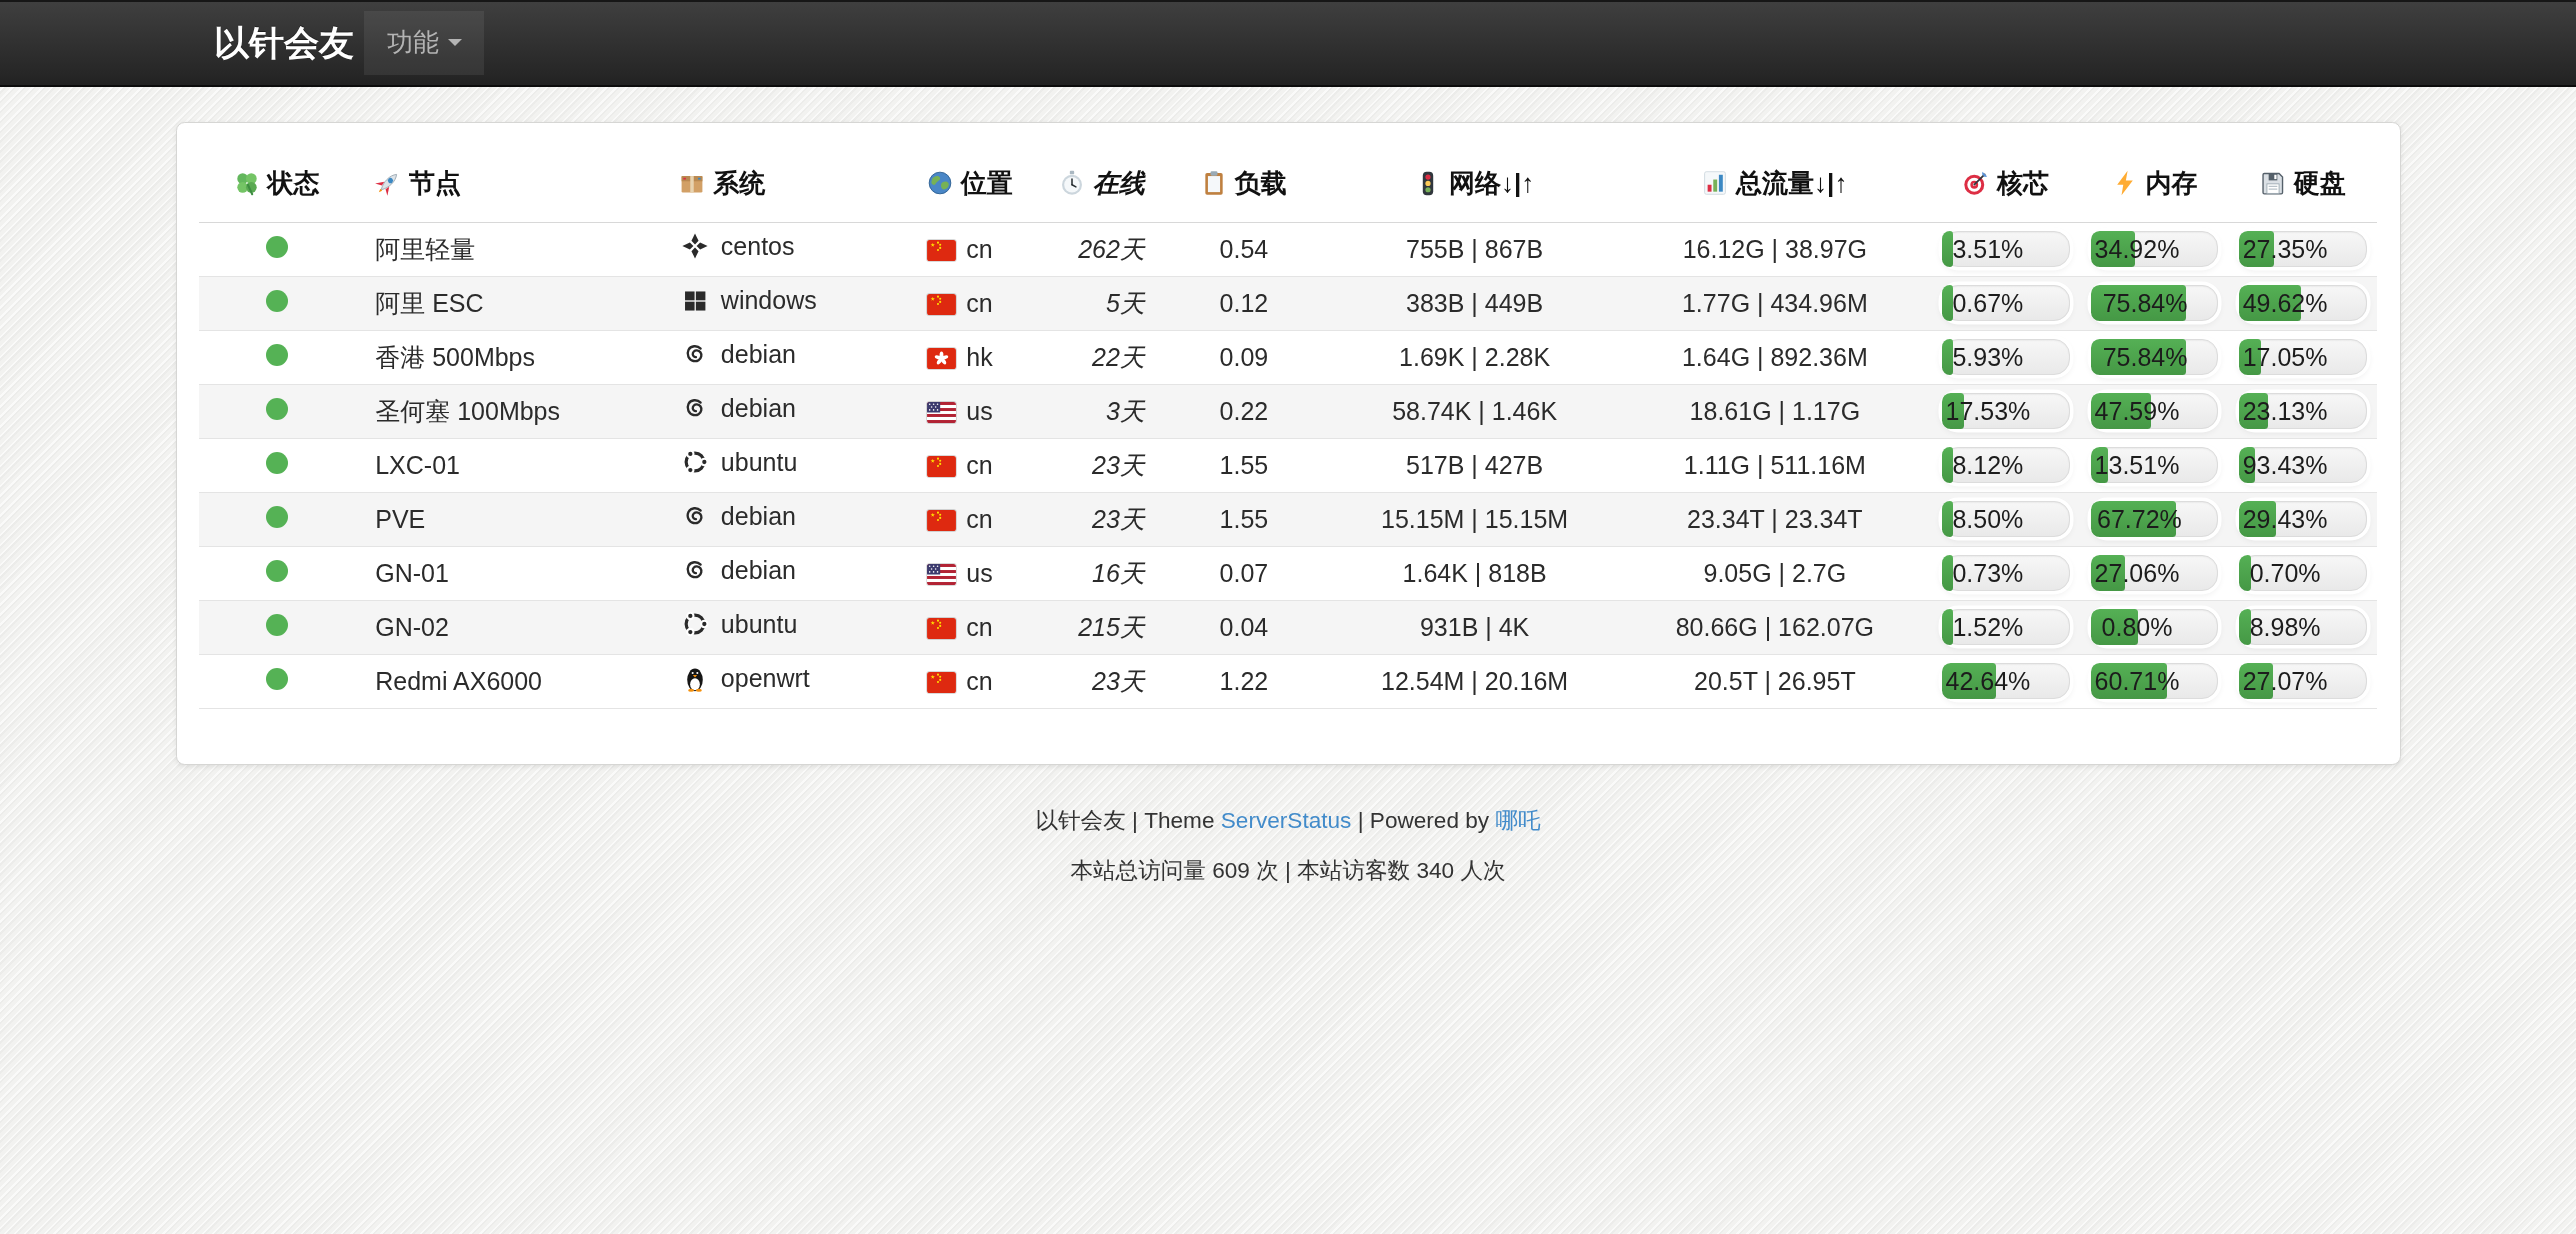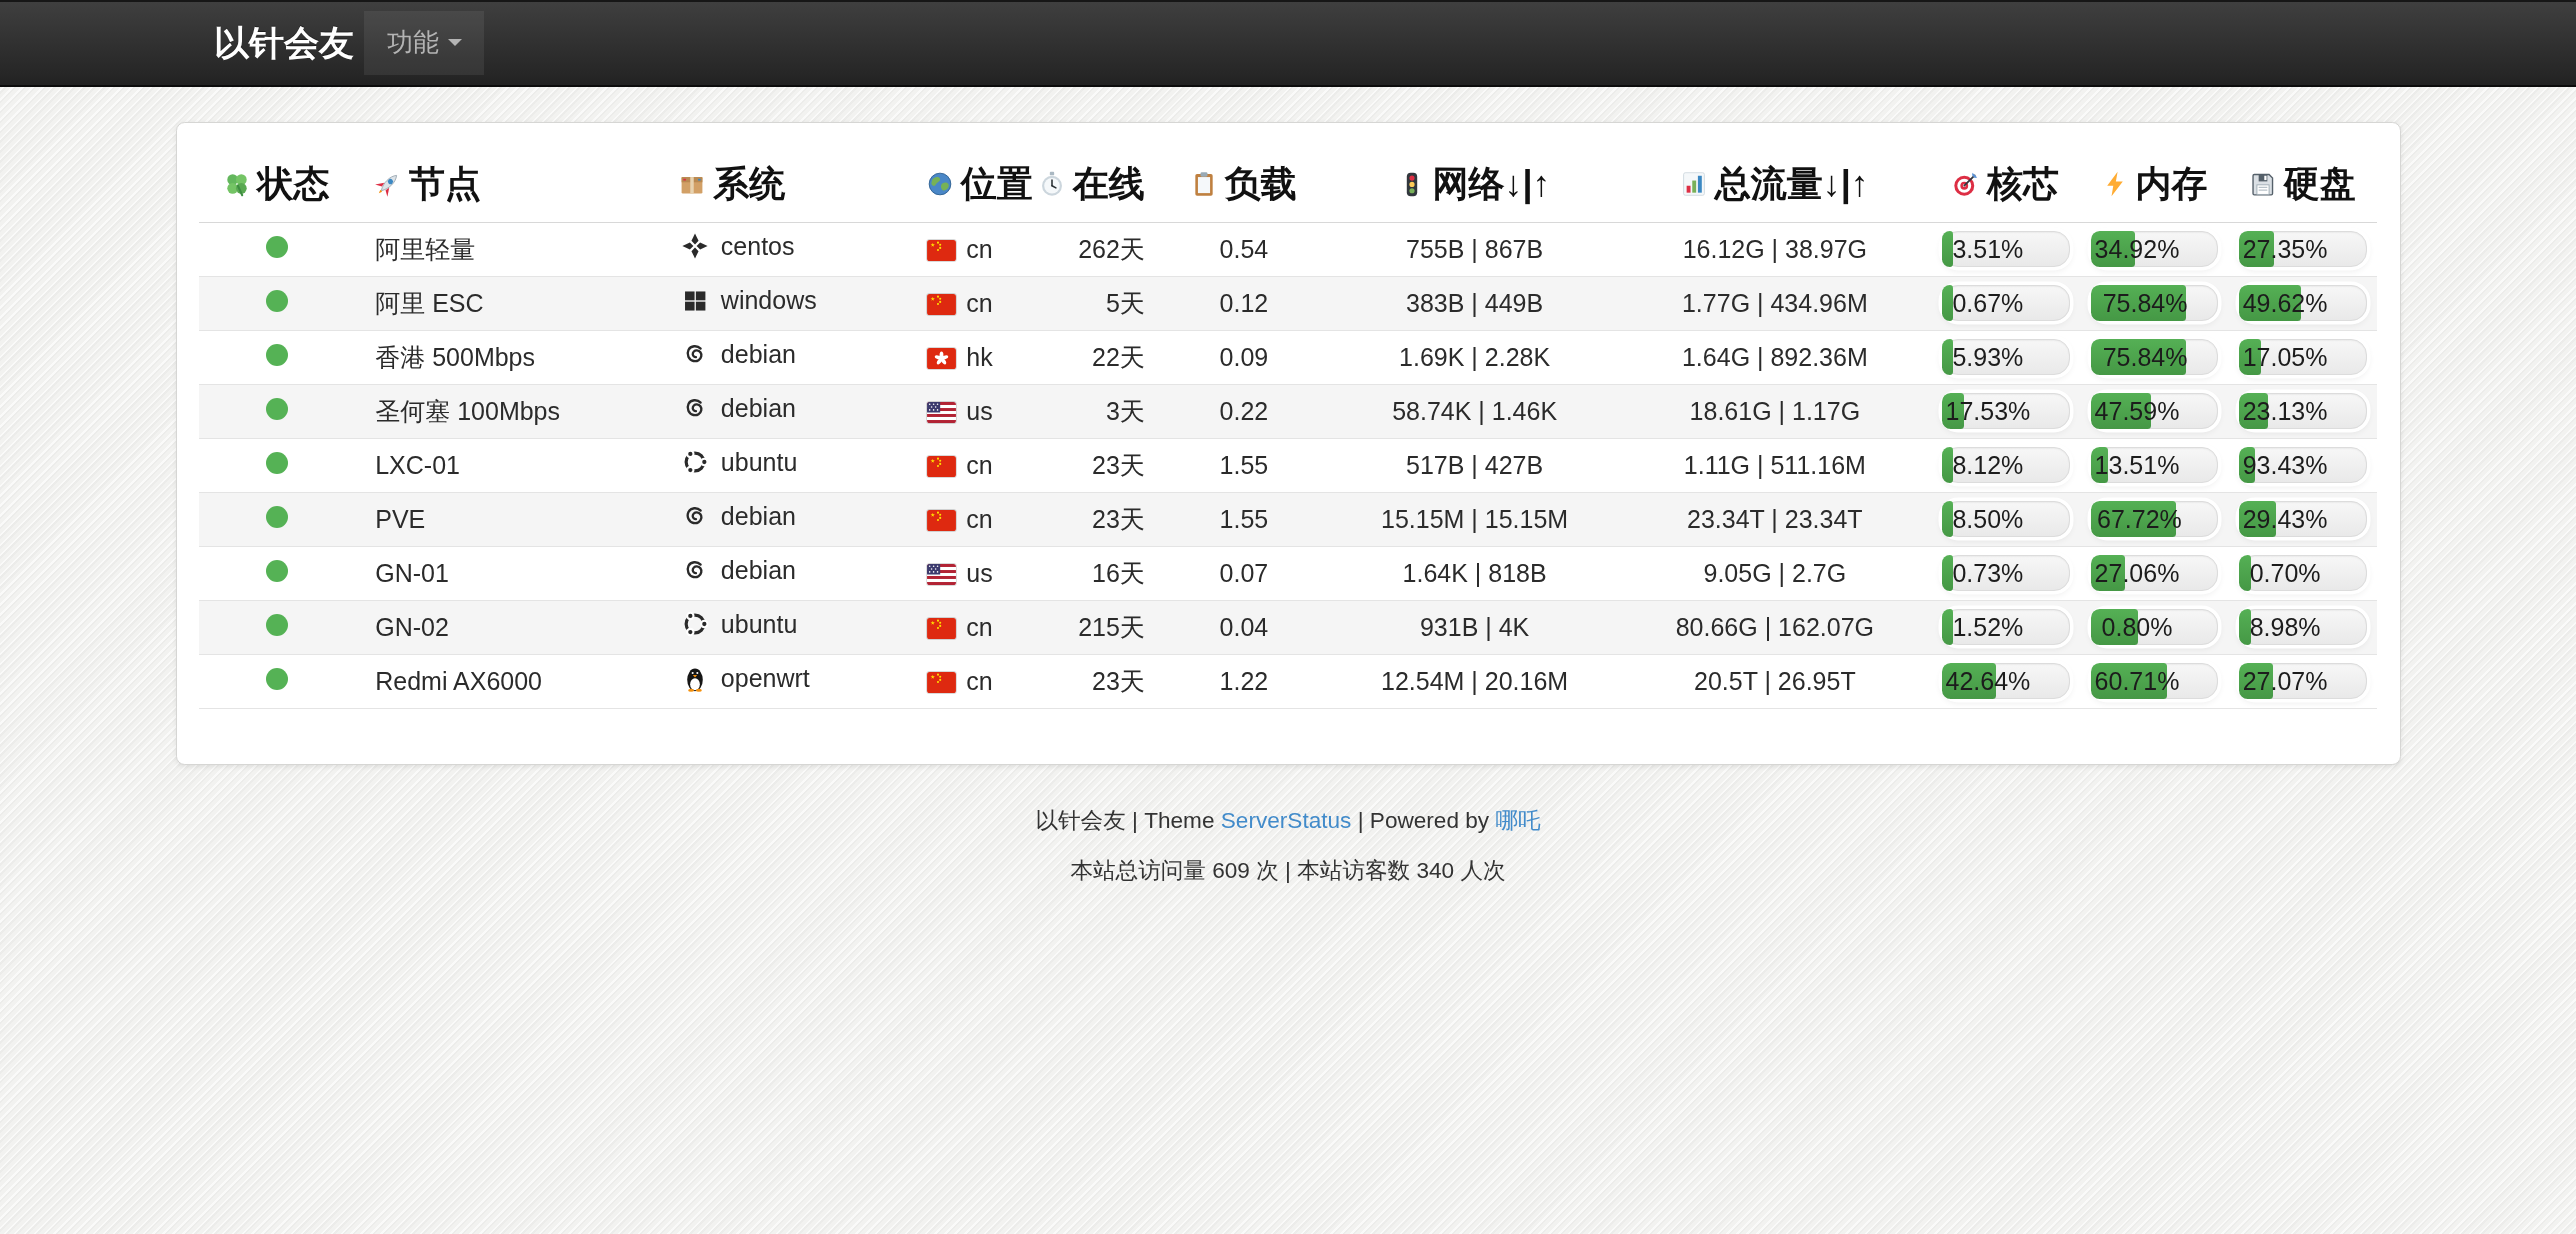--- a/index.html
+++ b/index.html
@@ -51,37 +51,37 @@
     box-shadow:0 1.7px 5.2px rgba(0,0,0,.08);
     padding:24px 22.6px 0;
   }
 
   table.srv { width:100%; border-collapse:collapse; table-layout:fixed; }
   col.c1{width:155px} col.c2{width:306px} col.c3{width:261px} col.c4{width:100px}
   col.c5{width:135px} col.c6{width:174px} col.c7{width:287px} col.c8{width:313px}
   col.c9{width:149px} col.c10{width:148px} col.c11{width:148px}
 
   thead th {
-    height:75px; font-size:36px; font-weight:bold; color:#111;
+    height:75px; font-size:26px; font-weight:bold; color:#111;
     border-bottom:1.7px solid #d8d8d8;
     white-space:nowrap;
   }
   thead th .hwrap { display:inline-flex; align-items:center; gap:7.8px; }
   tbody td {
     height:54px; font-size:25px; color:#2b2b2b;
     border-bottom:0.9px solid #e4e4e4;
     white-space:nowrap; overflow:hidden;
   }
   tbody tr:nth-child(even) { background:#f5f5f5; }
 
   .al{text-align:left} .ac{text-align:center} .ar{text-align:right}
   td.c-name, th.c-name { padding-left:21px; }
   td.c-os, th.c-os { padding-left:19px;text-decoration:underline; }
   td.c-loc, th.c-loc { padding-left:5.2px; }
-  td.c-up, th.c-up { padding-right:12px; }
+  td.c-up, th.c-up { padding-right:12px;font-style:italic; }
 
   .cellwrap { display:inline-flex; align-items:center; gap:10.4px; }
   .dot { width:22px; height:22px; border-radius:50%; background:#55b255; display:inline-block; }
 
   .os-icon svg, .flag svg { vertical-align:middle; }
   .os-icon { display:inline-flex; width:31px; justify-content:center; }
   .flag svg { border-radius:2.6px; box-shadow:0 0 0 0.9px rgba(0,0,0,.15); }
 
   
   .bar {

